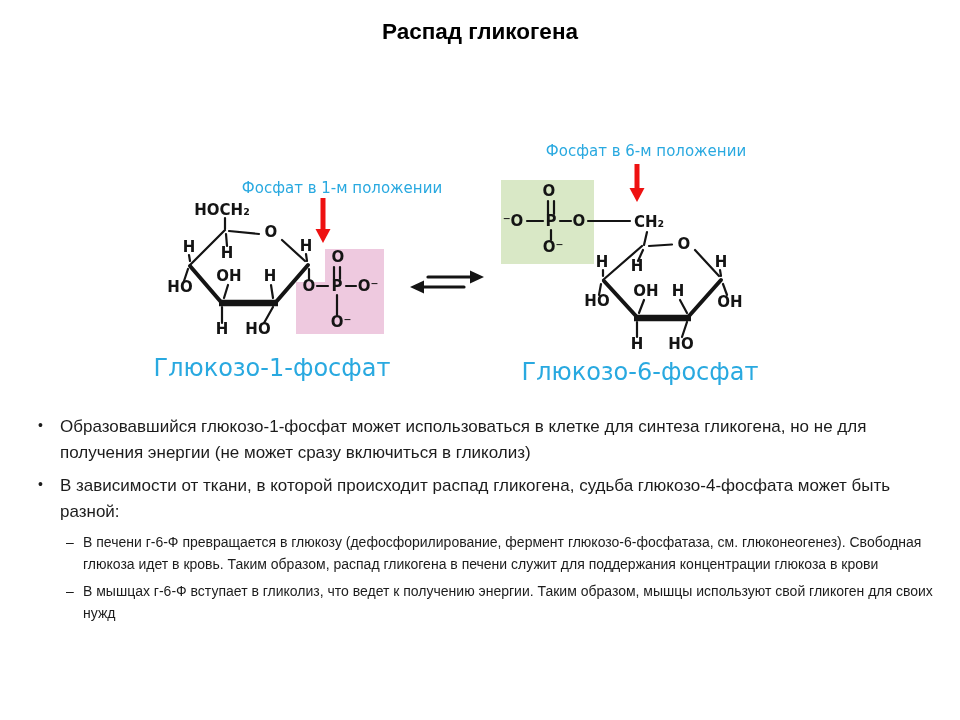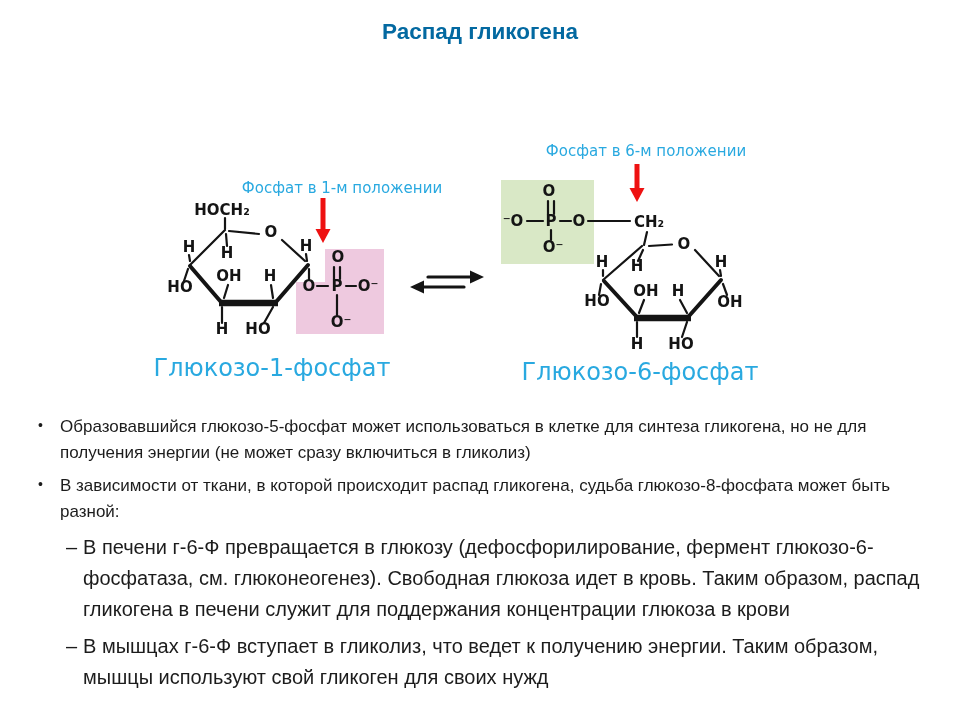--- a/index.html
+++ b/index.html
@@ -3,29 +3,29 @@
 <meta charset="utf-8">
 <style>
   html,body{margin:0;padding:0}
   body{
     width:960px;height:720px;background:#ffffff;position:relative;overflow:hidden;
     font-family:"Liberation Sans",sans-serif;color:#1c1c1c;
   }
   .slide{position:absolute;inset:0}
   .title{
     position:absolute;top:16px;left:28px;right:28px;
-    text-align:center;font-weight:700;font-size:22.5px;line-height:1.45;color:#0369a1;
+    text-align:center;font-weight:700;font-size:22.5px;line-height:1.45;color:#000000;
   }
   .diagram{position:absolute;top:130px;left:0;width:960px;height:262px}
   .body-text{position:absolute;top:414px;left:38px;right:26px}
   .b{display:flex;margin-bottom:8px;font-size:17px;line-height:1.5}
   .dot{width:22px;flex:none;color:#1c1c1c}
   .dot::before{content:"\2022";font-size:14px;position:relative;top:-2px}
   .bt{flex:1}
-  .sub{display:flex;margin:6px 0 6px 28px;font-size:20px;line-height:1.55}
+  .sub{display:flex;margin:6px 0 6px 28px;font-size:14px;line-height:1.55}
   .dash{width:17px;flex:none}
   .dash::before{content:"\2013"}
   .st{flex:1}
   
   .bond{stroke:#141414;stroke-width:2.2;stroke-linecap:round}
   .b4{stroke-width:4}
   .b7{stroke-width:6.5;stroke-linecap:butt}
   .atom{font-family:"DejaVu Sans",sans-serif;font-weight:700;font-size:15px;fill:#141414;text-anchor:middle}
   .cyan-ann{font-family:"DejaVu Sans",sans-serif;font-size:15px;text-anchor:middle}
   .cyan-name{font-family:"DejaVu Sans",sans-serif;font-size:24px;text-anchor:middle}
@@ -157,25 +157,25 @@
         <text class="atom" x="681" y="219">HO</text>
       </g>
 
       <text class="cyan-name" x="640" y="250" fill="#29a9e0">Глюкозо-6-фосфат</text>
     </g>
   </svg>
 
   <div class="body-text">
     <div class="b">
       <span class="dot"></span>
-      <span class="bt">Образовавшийся глюкозо-5-фосфат может использоваться в клетке для синтеза гликогена, но не для получения энергии (не может сразу включиться в гликолиз)</span>
+      <span class="bt">Образовавшийся глюкозо-1-фосфат может использоваться в клетке для синтеза гликогена, но не для получения энергии (не может сразу включиться в гликолиз)</span>
     </div>
     <div class="b">
       <span class="dot"></span>
-      <span class="bt">В зависимости от ткани, в которой происходит распад гликогена, судьба глюкозо-8-фосфата может быть разной:</span>
+      <span class="bt">В зависимости от ткани, в которой происходит распад гликогена, судьба глюкозо-4-фосфата может быть разной:</span>
     </div>
     <div class="sub">
       <span class="dash"></span>
       <span class="st">В печени г-6-Ф превращается в глюкозу (дефосфорилирование, фермент глюкозо-6-фосфатаза, см. глюконеогенез). Свободная глюкоза идет в кровь. Таким образом, распад гликогена в печени служит для поддержания концентрации глюкоза в крови</span>
     </div>
     <div class="sub">
       <span class="dash"></span>
       <span class="st">В мышцах г-6-Ф вступает в гликолиз, что ведет к получению энергии. Таким образом, мышцы используют свой гликоген для своих нужд</span>
     </div>
   </div>

